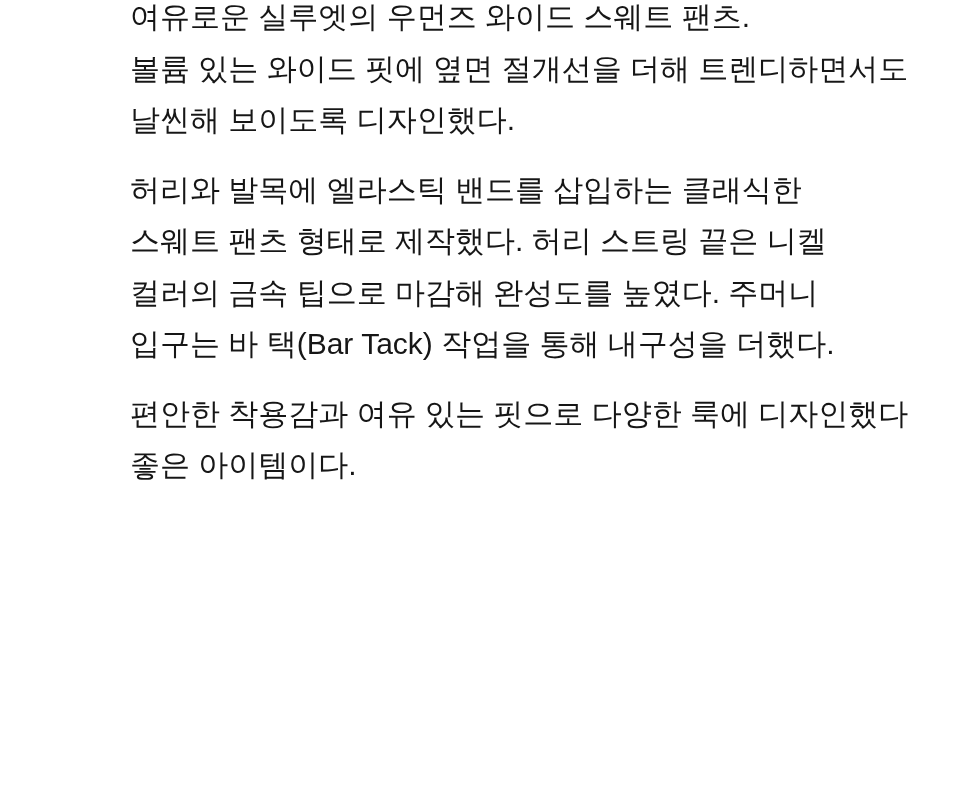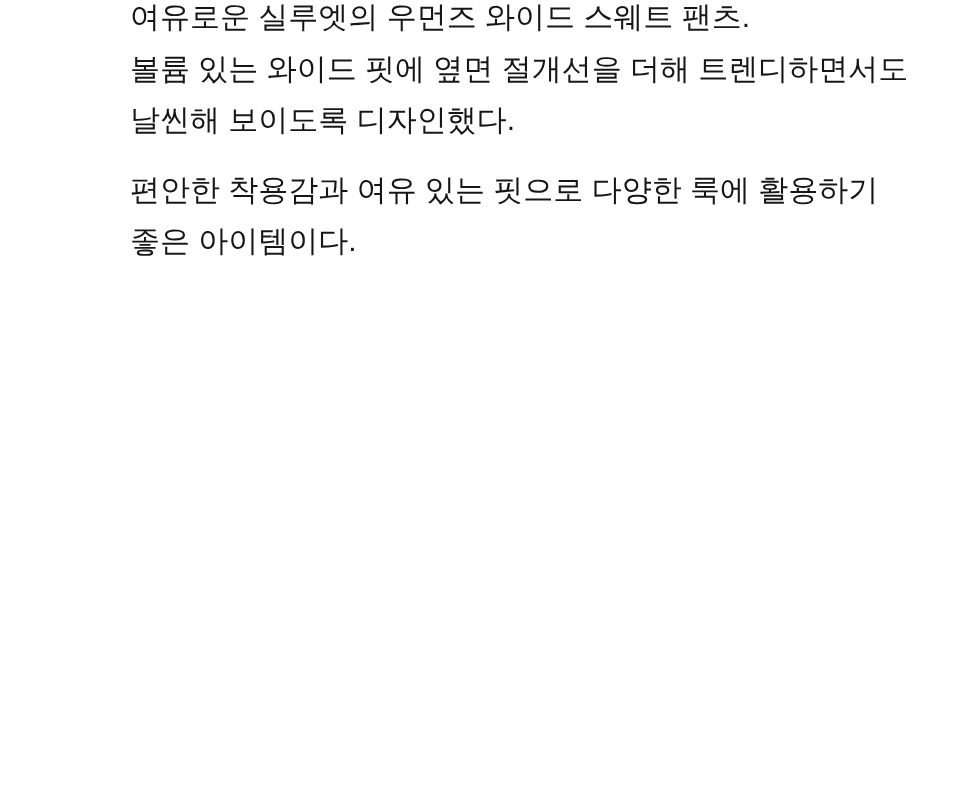--- a/index.html
+++ b/index.html
@@ -35,17 +35,21 @@
 </head>
 <body>
 
 <div class="description-block">
 
   <p>여유로운 실루엣의 우먼즈 와이드 스웨트 팬츠.
 볼륨 있는 와이드 핏에 옆면 절개선을 더해 트렌디하면서도
 날씬해 보이도록 디자인했다.</p>
 
 
+  <p>허리와 발목에 엘라스틱 밴드를 삽입하는 클래식한
+스웨트 팬츠 형태로 제작했다. 허리 스트링 끝은 니켈
+컬러의 금속 팁으로 마감해 완성도를 높였다. 주머니
+입구는 바 택(Bar Tack) 작업을 통해 내구성을 더했다.</p>
 
-  <p>편안한 착용감과 여유 있는 핏으로 다양한 룩에 활용하기
+  <p>편안한 착용감과 여유 있는 핏으로 다양한 룩에 디자인했다
 좋은 아이템이다.</p>
 
 </div>
 
 </body></html>

